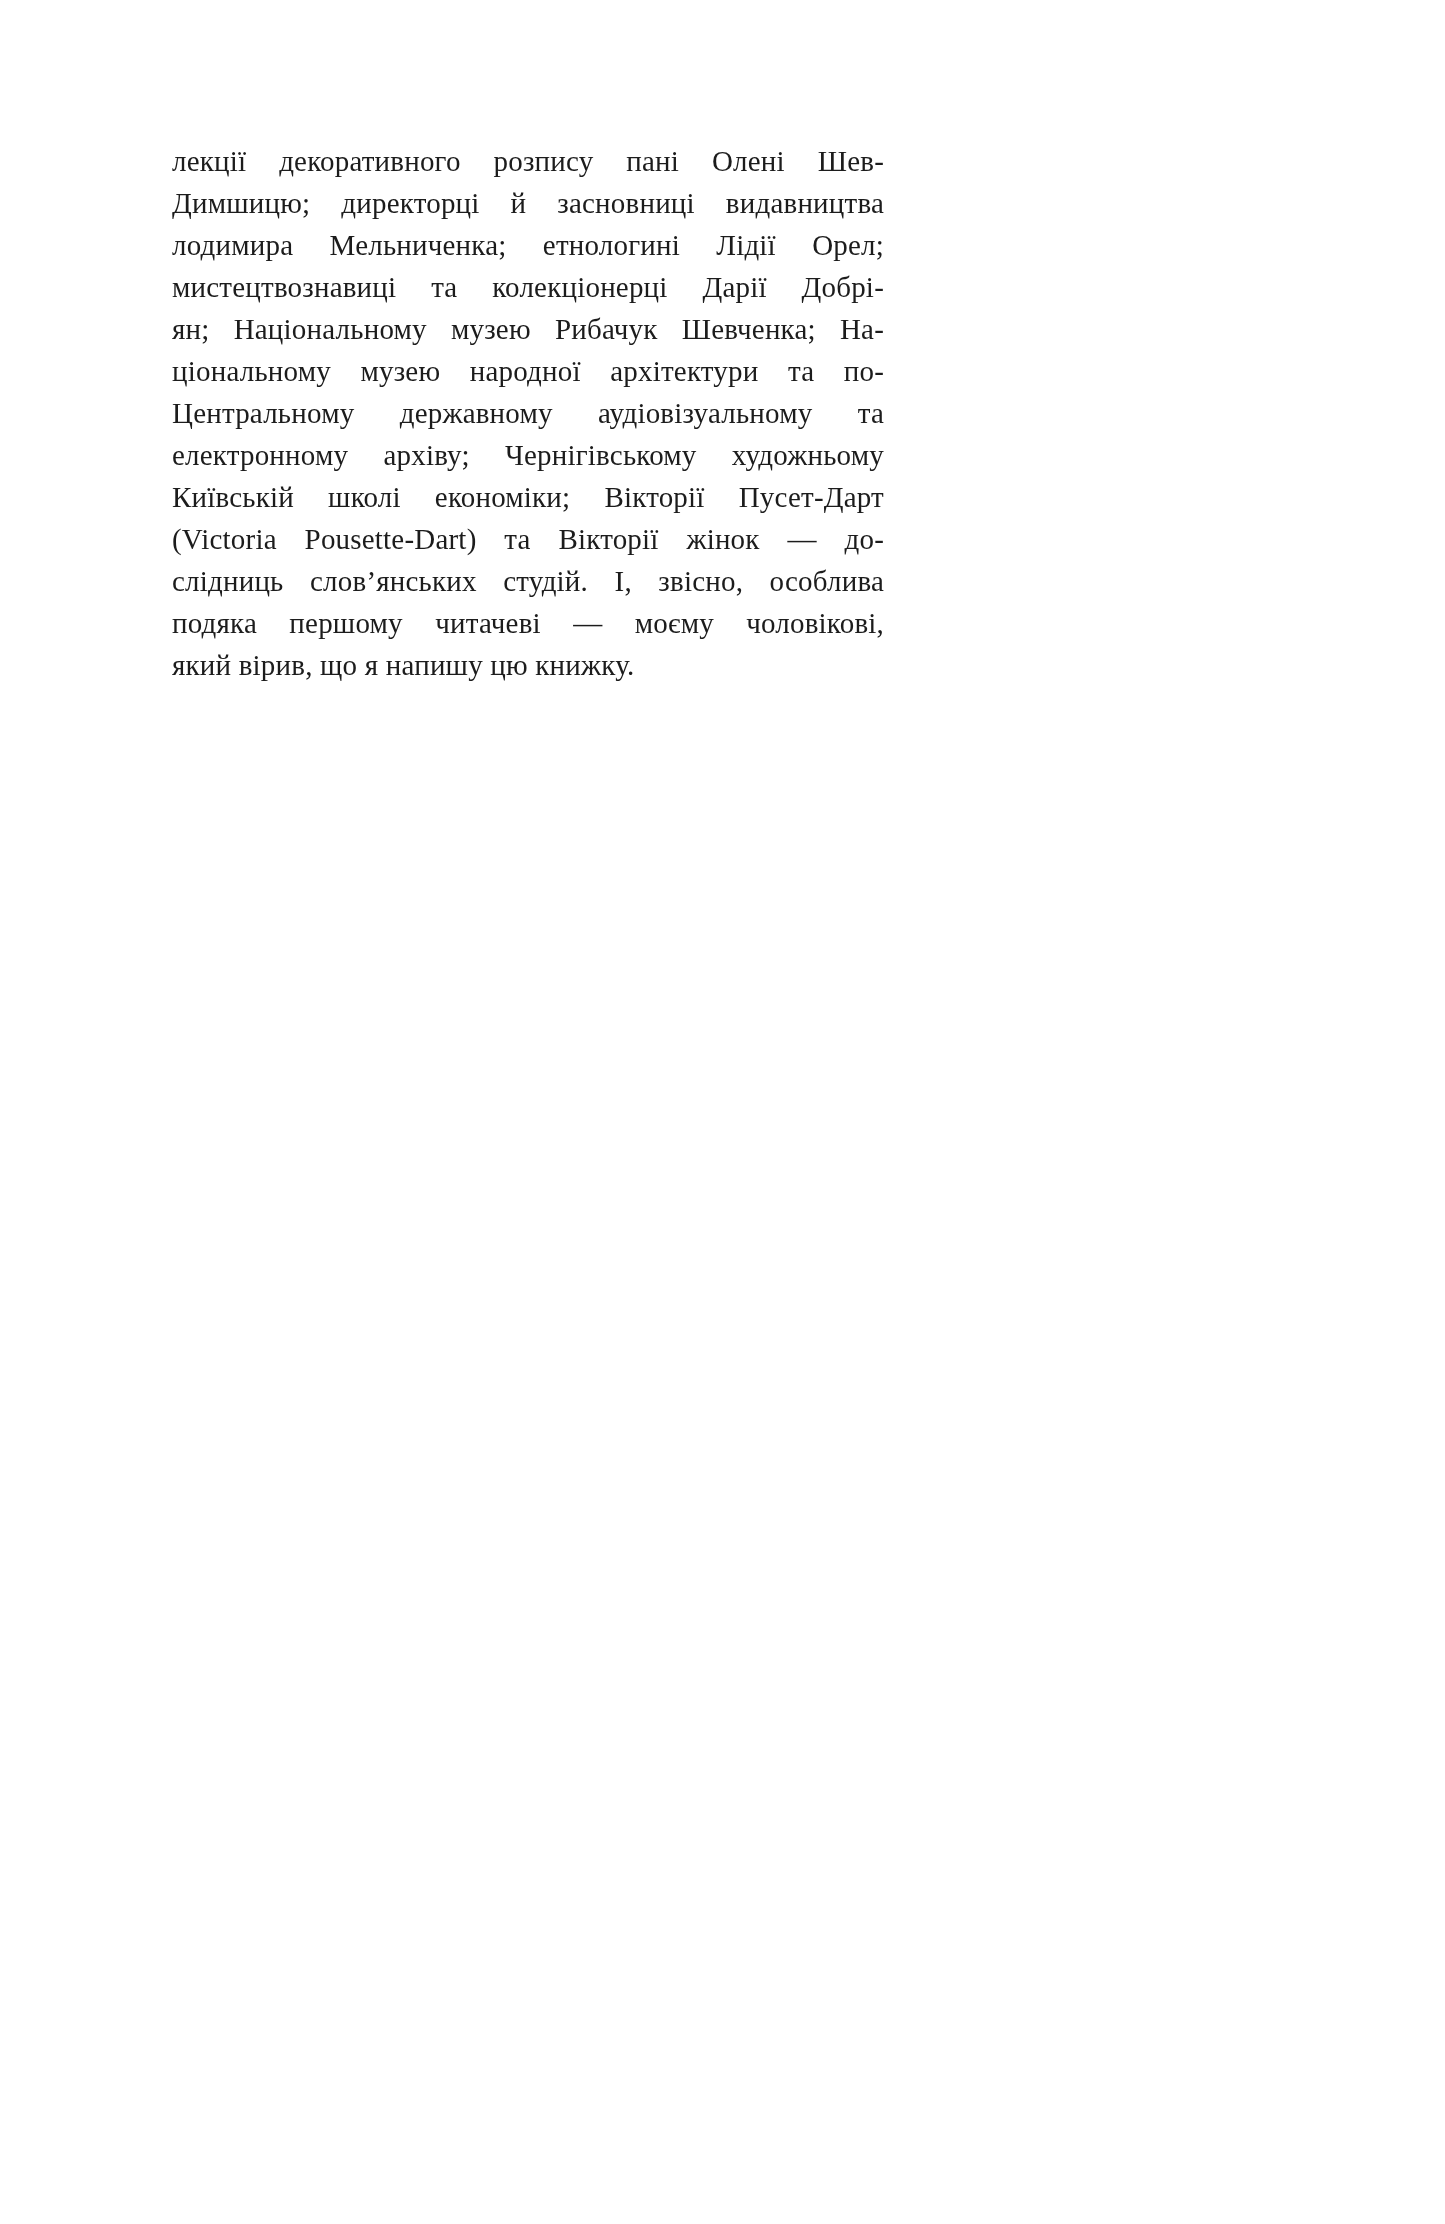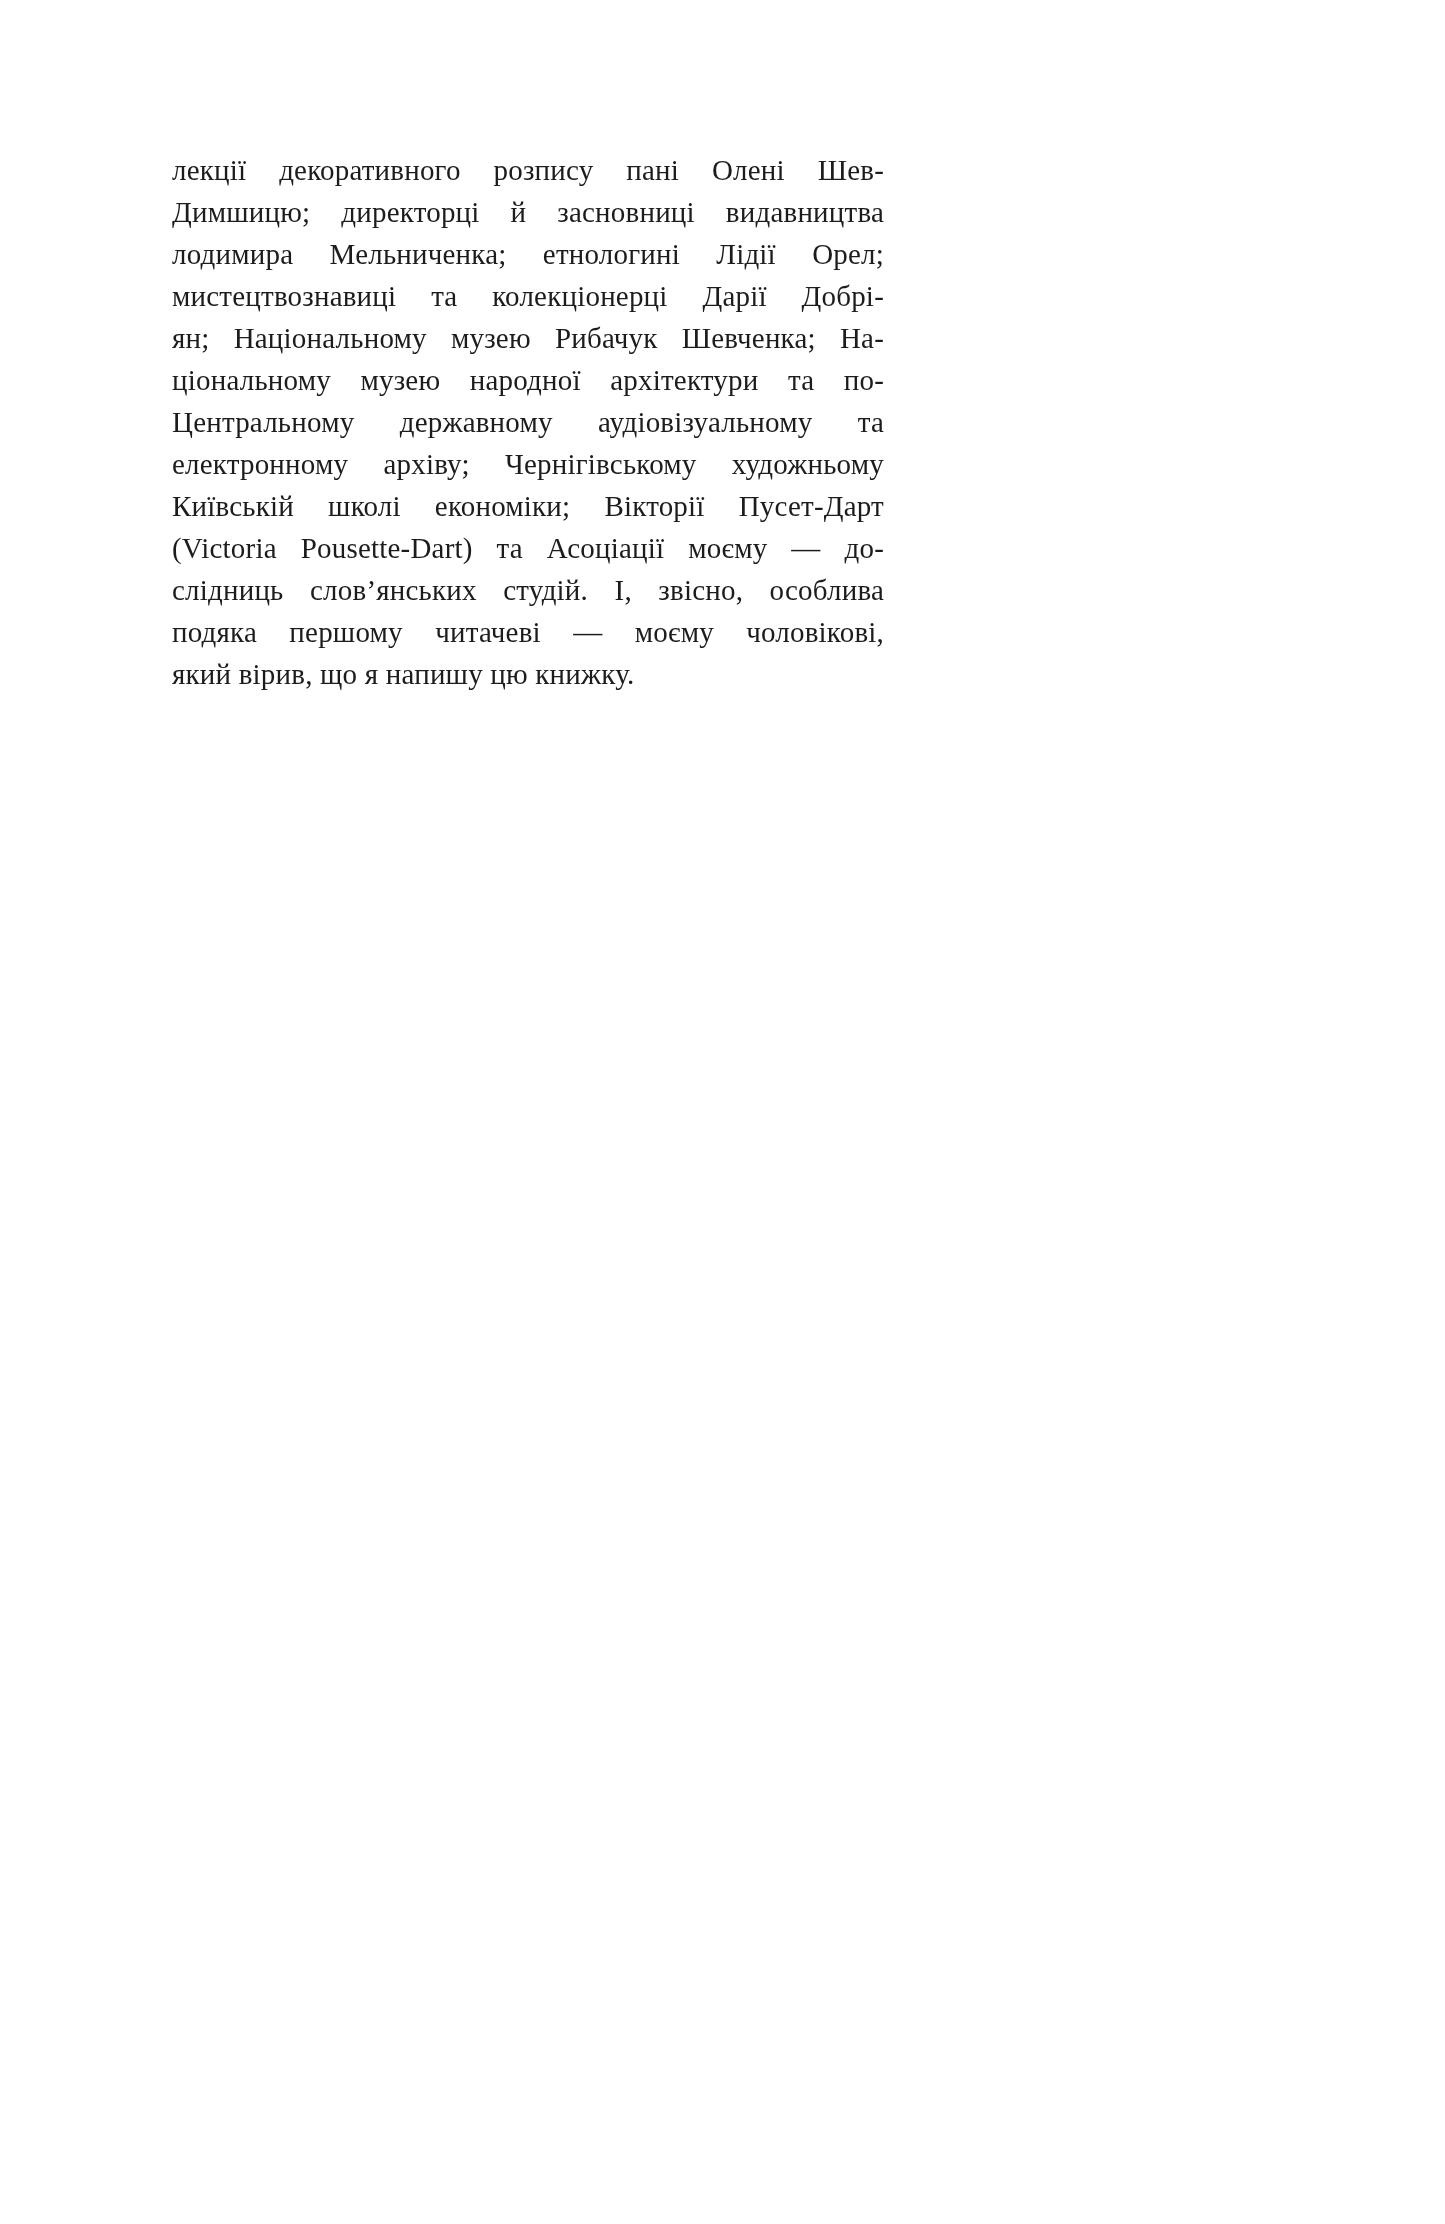--- a/index.html
+++ b/index.html
@@ -17,21 +17,20 @@
   }
   .text-block {
     position: absolute;
     left: 172px;
     top: 140px;
     width: 712px;
     font-size: 29px;
     line-height: 42px;
     color: #1c1c1c;
     letter-spacing: 0.2px;
-    margin-top: 9px;
   }
   .line {
     text-align: justify;
     text-align-last: justify;
     min-height: 42px;
   }
   .line.last {
     text-align-last: left;
   }
 </style>
@@ -43,18 +42,18 @@
 
   <div class="line">лекції декоративного розпису пані Олені Шев-</div>
       <div class="line">Димшицю; директорці й засновниці видавництва</div>
       <div class="line">лодимира Мельниченка; етнологині Лідії Орел;</div>
       <div class="line">мистецтвознавиці та колекціонерці Дарії Добрі-</div>
       <div class="line">ян; Національному музею Рибачук Шевченка; На-</div>
       <div class="line">ціональному музею народної архітектури та по-</div>
       <div class="line">Центральному державному аудіовізуальному та</div>
       <div class="line">електронному архіву; Чернігівському художньому</div>
       <div class="line">Київській школі економіки; Вікторії Пусет-Дарт</div>
-      <div class="line">(Victoria Pousette-Dart) та Асоціації моєму — до-</div>
+      <div class="line">(Victoria Pousette-Dart) та Вікторії жінок — до-</div>
       <div class="line">слідниць слов’янських студій. І, звісно, особлива</div>
       <div class="line">подяка першому читачеві — моєму чоловікові,</div>
       <div class="line last">який вірив, що я напишу цю книжку.</div>
     </div>
 </div>
 
 </body></html>

